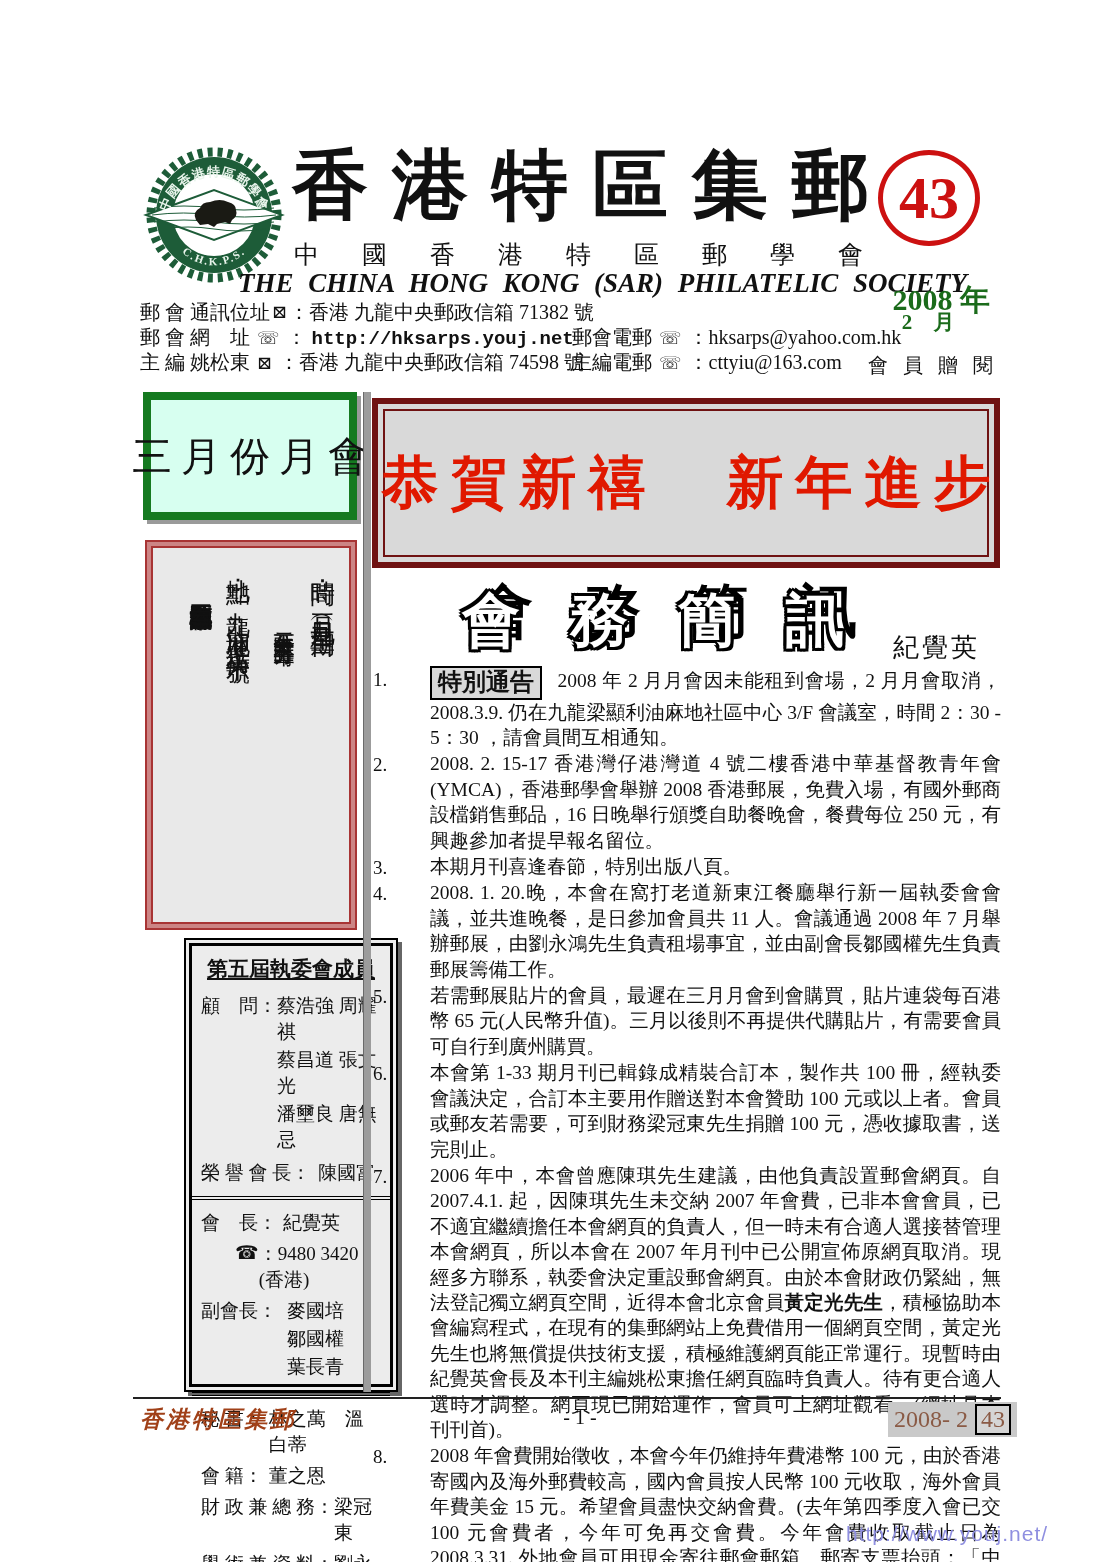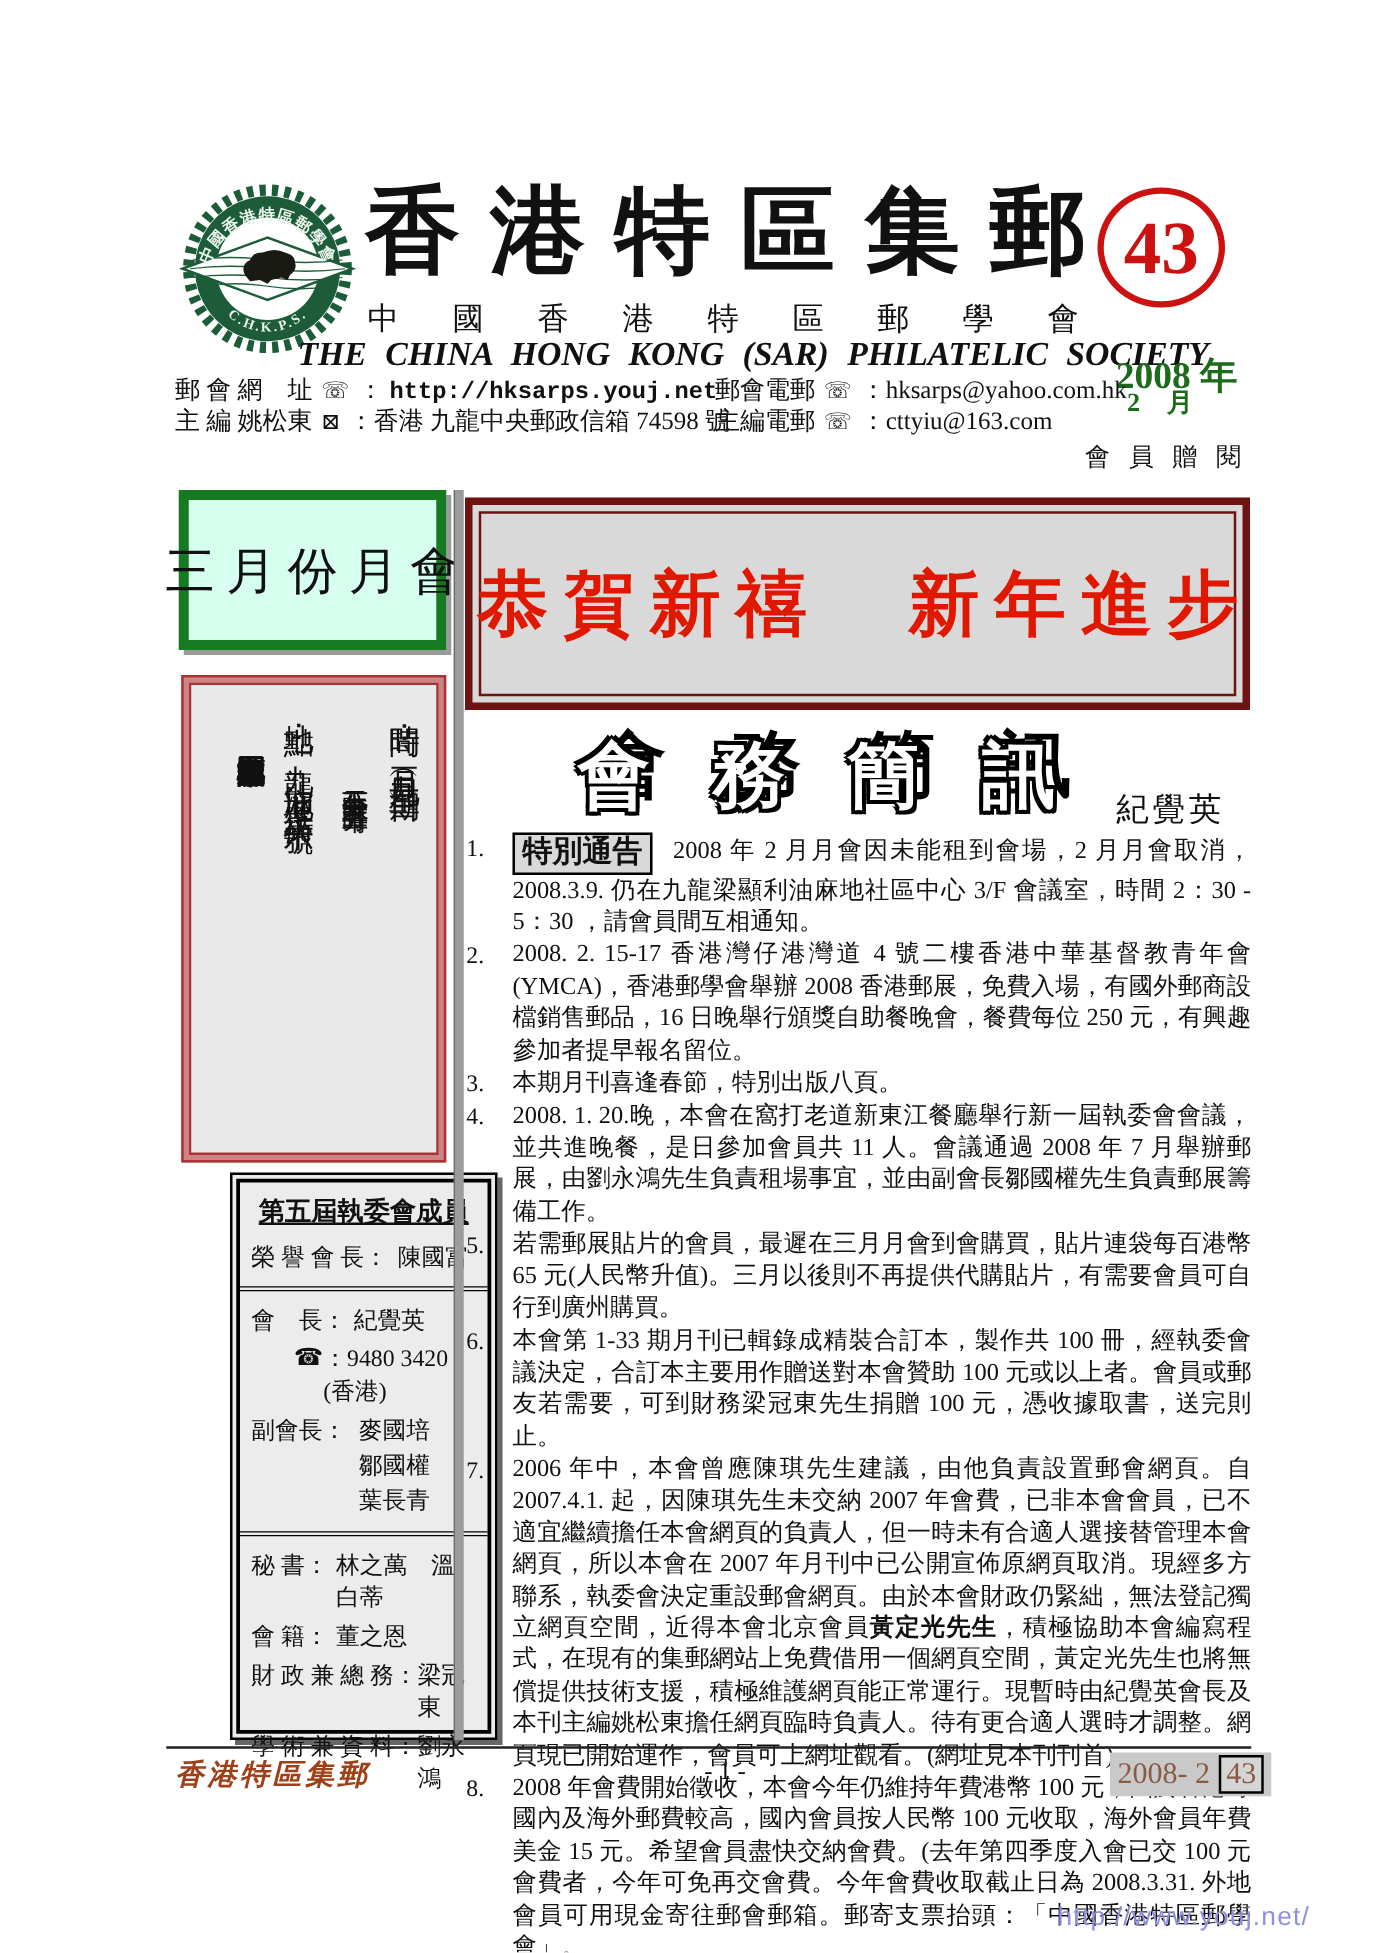--- a/index.html
+++ b/index.html
@@ -72,21 +72,21 @@
 
   .section-title { left:462px; top:582px; font-size:58px; font-weight:bold; color:#fff;
     letter-spacing:50px; white-space:nowrap;
     text-shadow:-3px -3px 0 #000, 3px -3px 0 #000, -3px 3px 0 #000, 3px 3px 0 #000,
       0 -3px 0 #000, 0 3px 0 #000, -3px 0 0 #000, 3px 0 0 #000, 13px -9px 0 #000; }
   .section-author { left:893px; top:630px; font-size:26px; letter-spacing:3px; white-space:nowrap; }
 
   .news { left:373px; top:666px; width:628px; }
   .item { display:flex; margin-bottom:1px; }
   .item .num { width:37px; flex:none; font-size:19px; padding-top:3px; }
-  .item .txt { flex:1; font-size:19.5px; line-height:25.4px; text-align:justify; }
+  .item .txt { flex:1; font-size:19.5px; line-height:25.4px; text-align:justify;margin-left:20px; }
   .badge { display:inline-block; border:2px solid #000; background:#d9d9d9; font-weight:bold;
     font-size:24px; line-height:1.15; padding:1px 6px; margin-right:10px; vertical-align:-3px; }
   .bold { font-weight:bold; }
 
   
   .footer-rule { left:133px; top:1397px; width:868px; border-top:2px solid #222; height:0; }
   .footer-brand { left:140px; top:1404px; font-size:23px; font-weight:bold; font-style:italic;
     color:#a04018; letter-spacing:3px; white-space:nowrap; }
   .footer-page { left:500px; top:1406px; width:160px; text-align:center; font-size:20px; }
   .issue-strip { left:888px; top:1402px; background:#c9c9c9; padding:2px 6px; font-size:24px;
@@ -125,20 +125,25 @@
 
   <div class="abs issue-circle">
     <span>43</span>
   </div>
   <div class="abs issue-year">2008 年</div>
   <div class="abs issue-month">2 月</div>
   <div class="abs dist-note">會 員 贈 閱</div>
 
   <div class="abs contact">
     <div class="row">
+      <span>郵 會 通訊位址</span>
+      <span class="icon">⊠</span>
+      <span>：香港 九龍中央郵政信箱 71382 號</span>
+    </div>
+    <div class="row">
       <span class="lpart">
         <span>郵 會 網　址</span>
         <span class="icon">☏</span>
         <span>：</span>
         <span class="mono">http://hksarps.youj.net</span>
       </span>
       <span>
         <span>郵會電郵</span>
         <span class="icon">☏</span>
         <span>：hksarps@yahoo.com.hk</span>
@@ -168,20 +173,28 @@
       <div class="vcol2">下午二時三十分 至 五時三十分</div>
       <div class="vcol vcol3">地點：九龍 油麻地 眾坊街六十號</div>
       <div class="vcol4">梁顯利油麻地社區中心三樓會議室</div>
     </div>
   </div>
 
   <div class="abs committee-box">
     <div class="committee-inner">
       <div class="c-title">第五屆執委會成員</div>
       <div class="c-row">
+        <span class="c-label">顧　問：</span>
+        <span class="c-stack">
+          <div>蔡浩強  周耀祺</div>
+          <div>蔡昌道  張文光</div>
+          <div>潘壐良  唐無忌</div>
+        </span>
+      </div>
+      <div class="c-row">
         <span class="c-label">榮 譽 會 長：</span>
         <span style="margin-left:8px">陳國富</span>
       </div>
       <div class="c-sep"></div>
       <div class="c-row">
         <span class="c-label">會　長：</span>
         <span style="margin-left:6px">紀覺英</span>
       </div>
       <div class="c-row c-phone">
         <span>☎</span>

